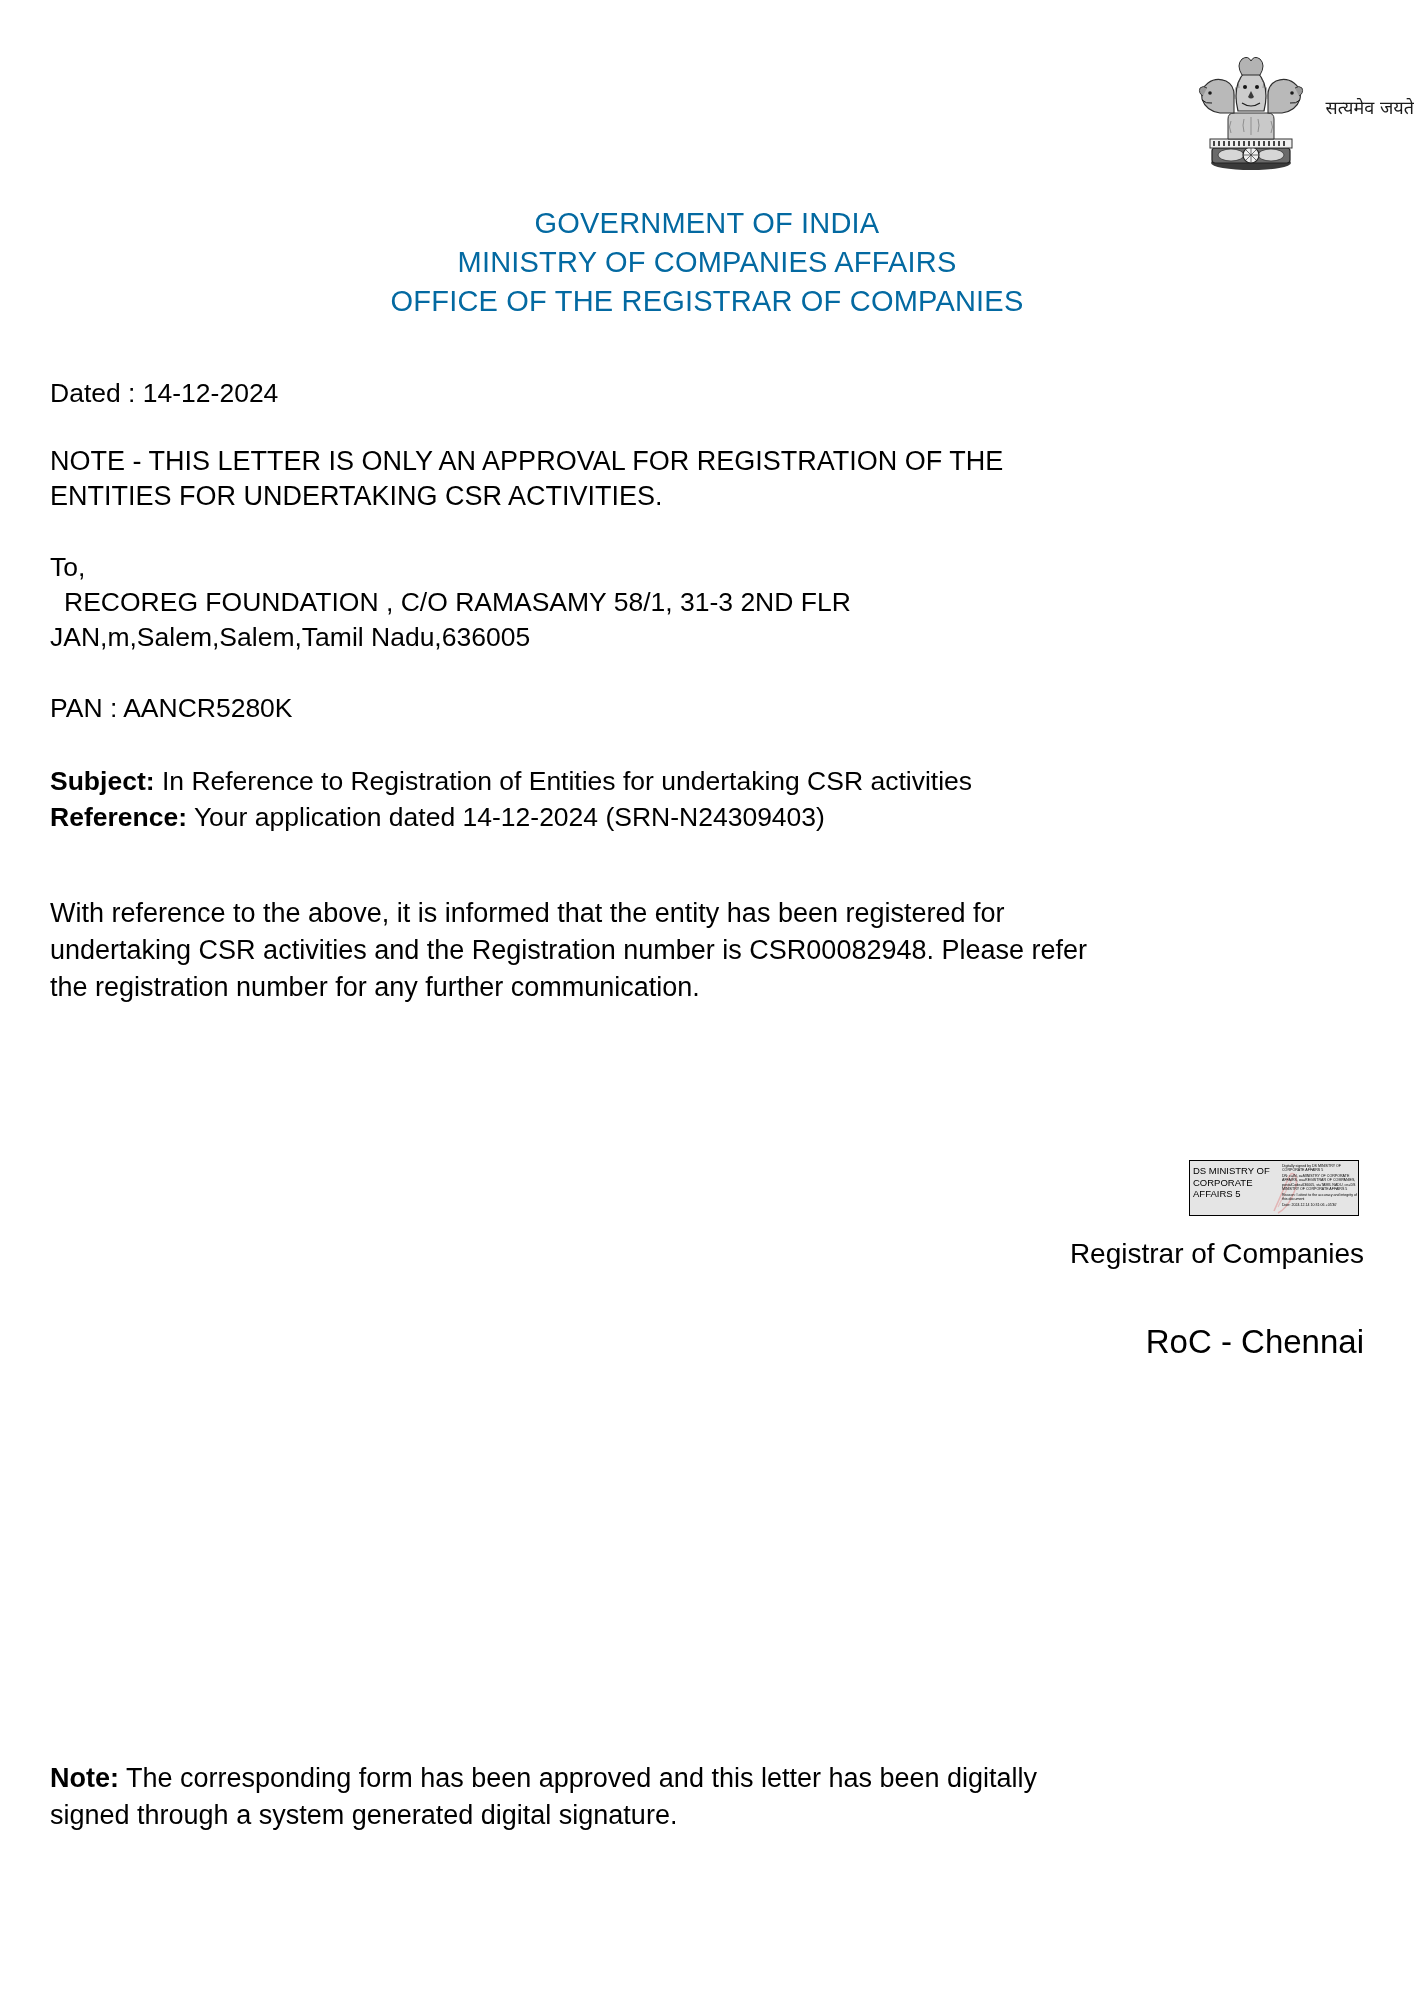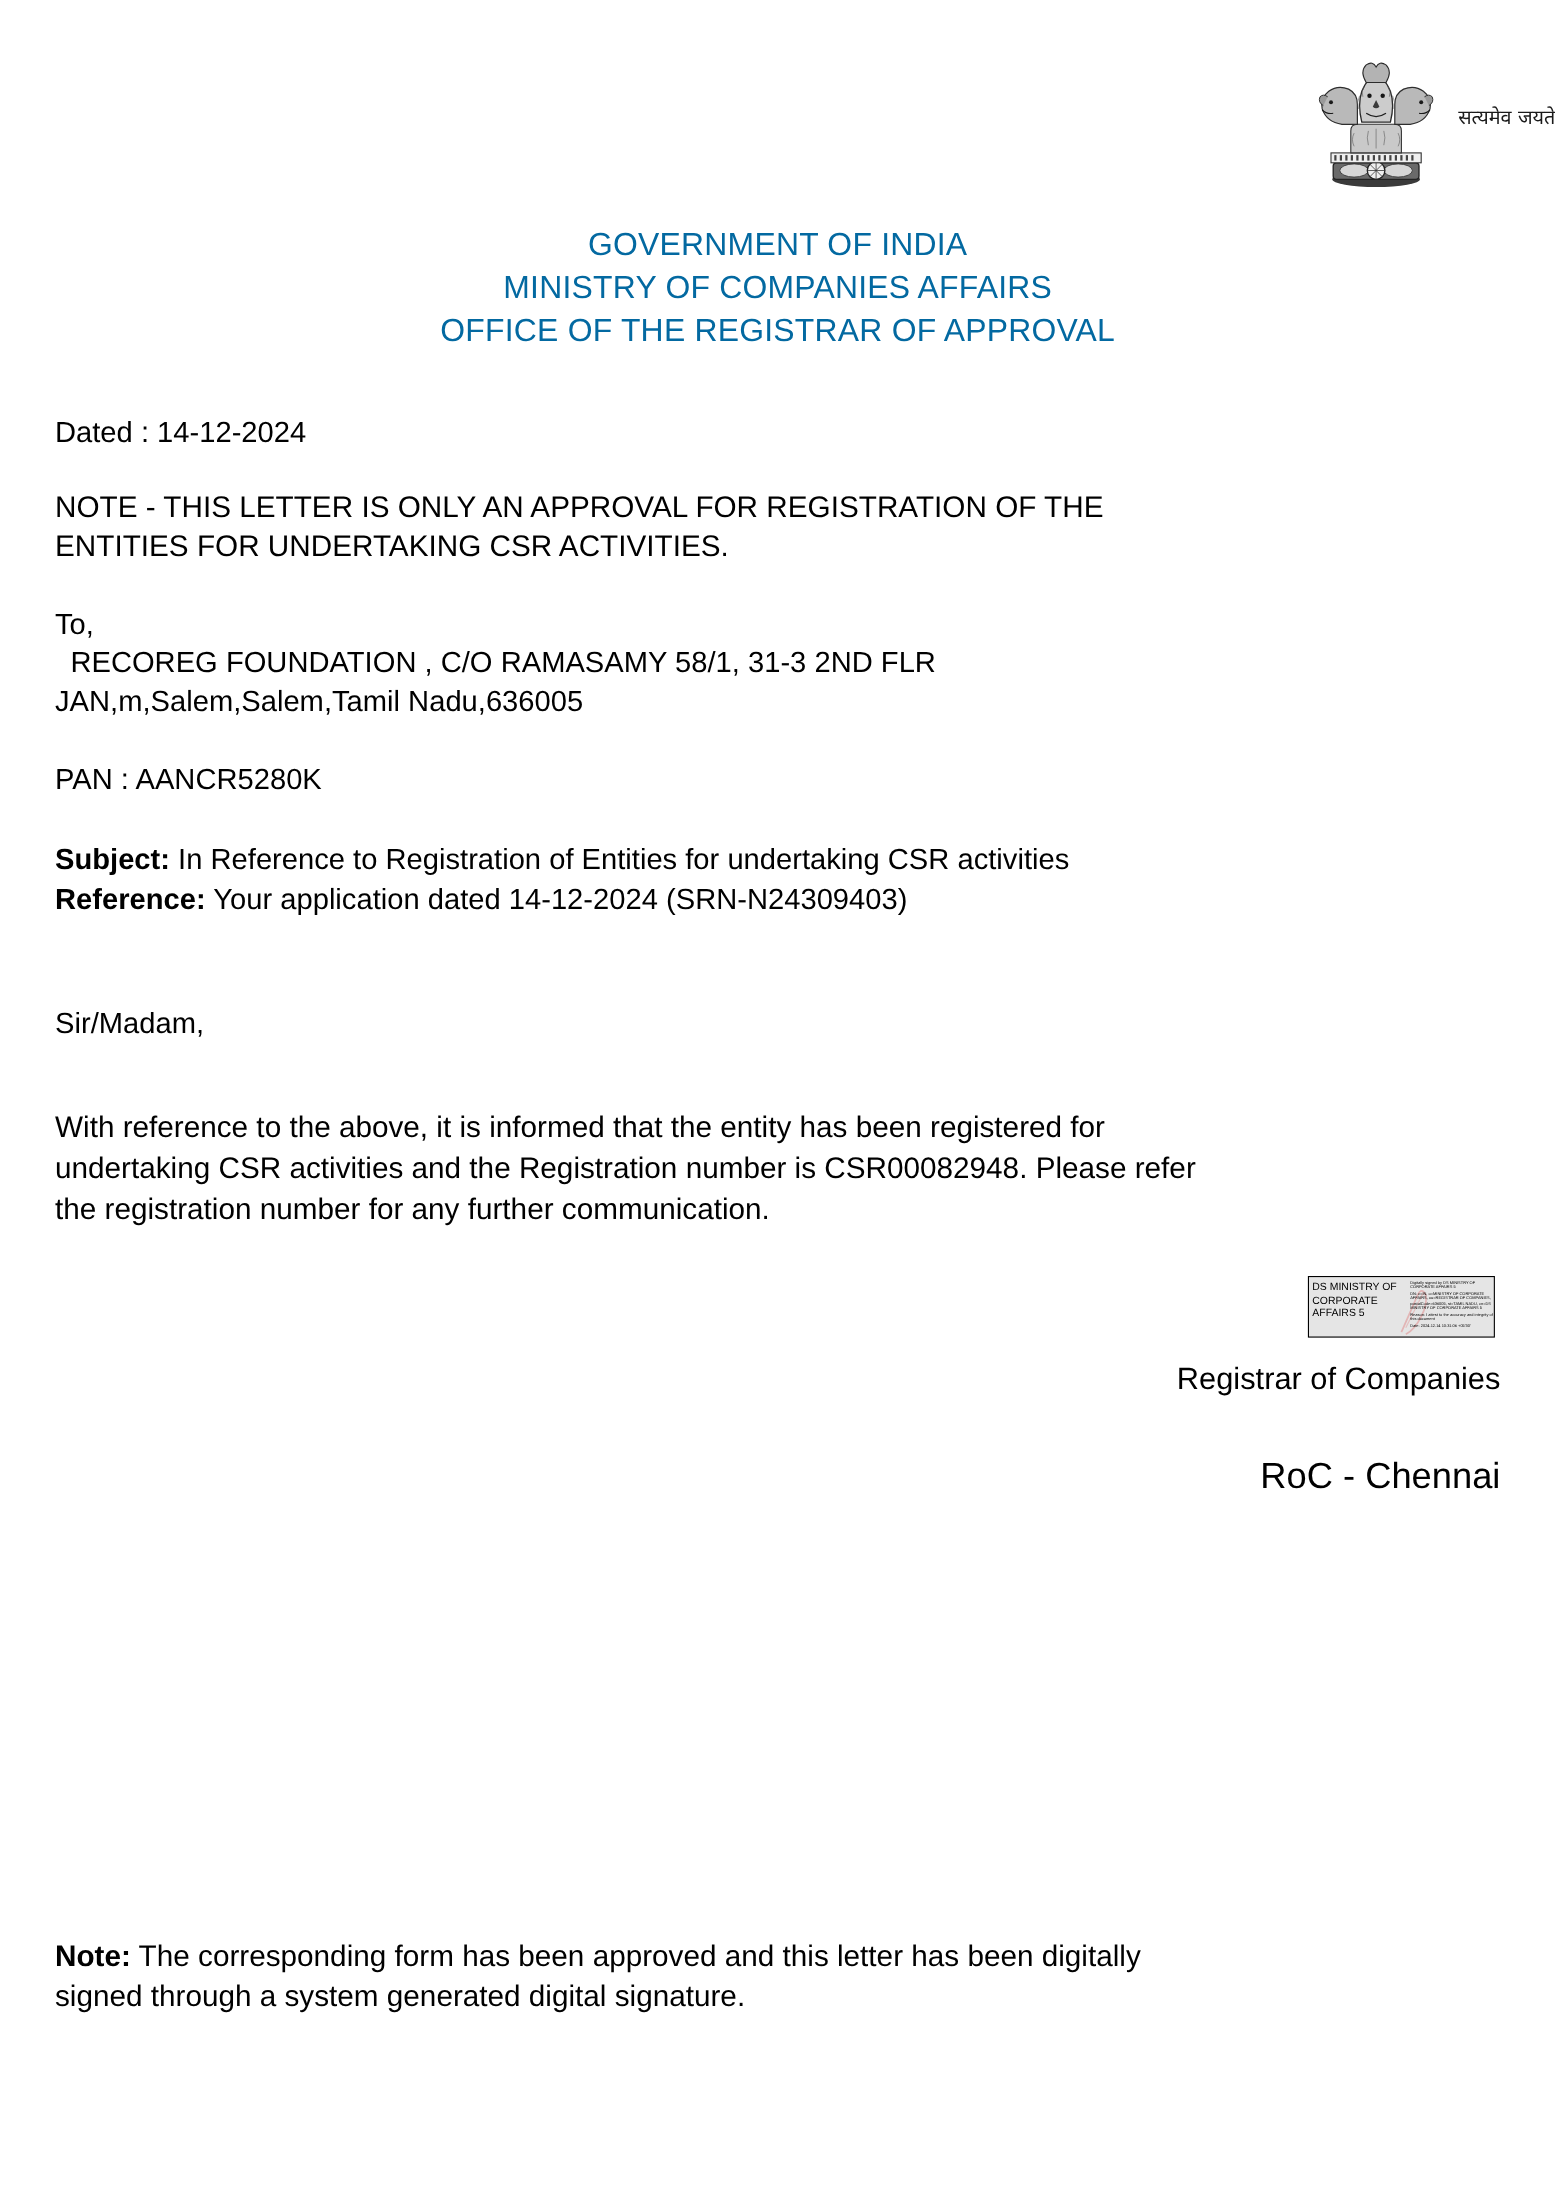--- a/index.html
+++ b/index.html
@@ -258,21 +258,21 @@
             <path d="M75 82 L75 100"></path>
           </g>
         </g>
       </svg>
       <div style="font-size:18px;line-height:20px;margin-top:-4px;color:#1a1a1a;font-family:'DejaVu Sans',sans-serif;">सत्यमेव जयते</div>
     </div>
 
     <div class="header-lines">
       <div class="header-line">GOVERNMENT OF INDIA</div>
       <div class="header-line">MINISTRY OF COMPANIES AFFAIRS</div>
-      <div class="header-line">OFFICE OF THE REGISTRAR OF APPROVAL</div>
+      <div class="header-line">OFFICE OF THE REGISTRAR OF COMPANIES</div>
     </div>
   </div>
 
   <div class="content">
 
     <div class="dated">Dated : 14-12-2024</div>
 
     <div class="note-block">NOTE - THIS LETTER IS ONLY AN APPROVAL FOR REGISTRATION OF THE ENTITIES FOR UNDERTAKING CSR ACTIVITIES.</div>
 
     <div class="to-block">
@@ -285,21 +285,20 @@
 
     <div class="subject-line">
       <span class="lbl-bold">Subject:</span>
       <span>In Reference to Registration of Entities for undertaking CSR activities</span>
     </div>
     <div class="reference-line">
       <span class="lbl-bold">Reference:</span>
       <span>Your application dated 14-12-2024 (SRN-N24309403)</span>
     </div>
 
-    <div class="salutation">Sir/Madam,</div>
 
     <div class="body-para">With reference to the above, it is informed that the entity has been registered for undertaking CSR activities and the Registration number is CSR00082948. Please refer the registration number for any further communication.</div>
   </div>
 
   <div class="sig-area">
 
     <div class="ds-stamp">
       <div class="ds-left">DS MINISTRY OF CORPORATE AFFAIRS 5</div>
       <svg class="ds-squiggle" viewBox="0 0 40 48" aria-hidden="true">
         <path d="M6 44 Q14 26 20 12 Q24 2 28 10 Q30 18 24 30 Q18 42 10 46" fill="none" stroke="#e08f8f" stroke-width="1.6"></path>

